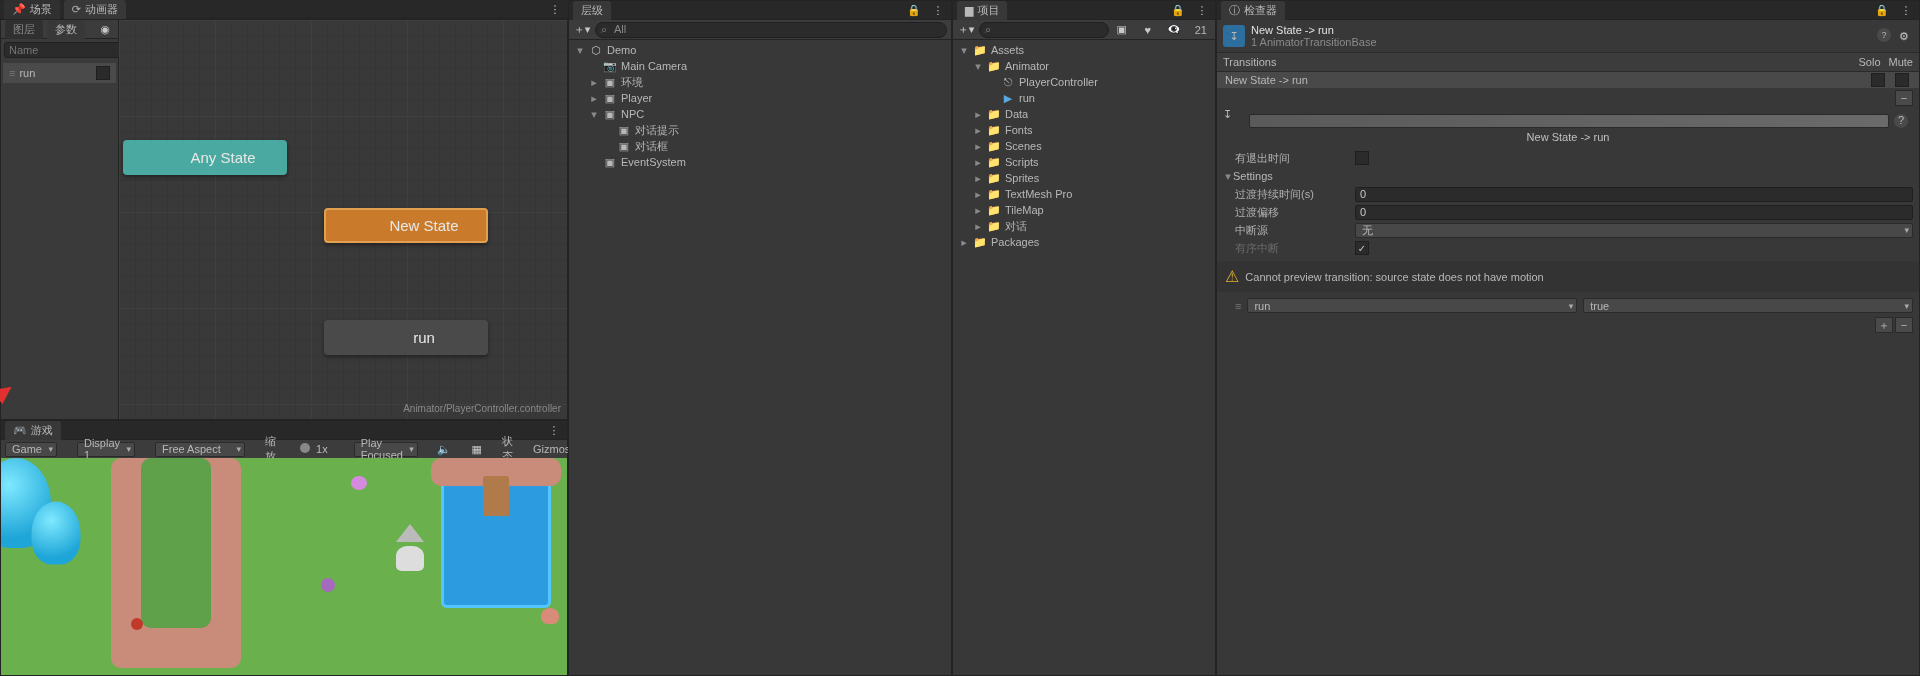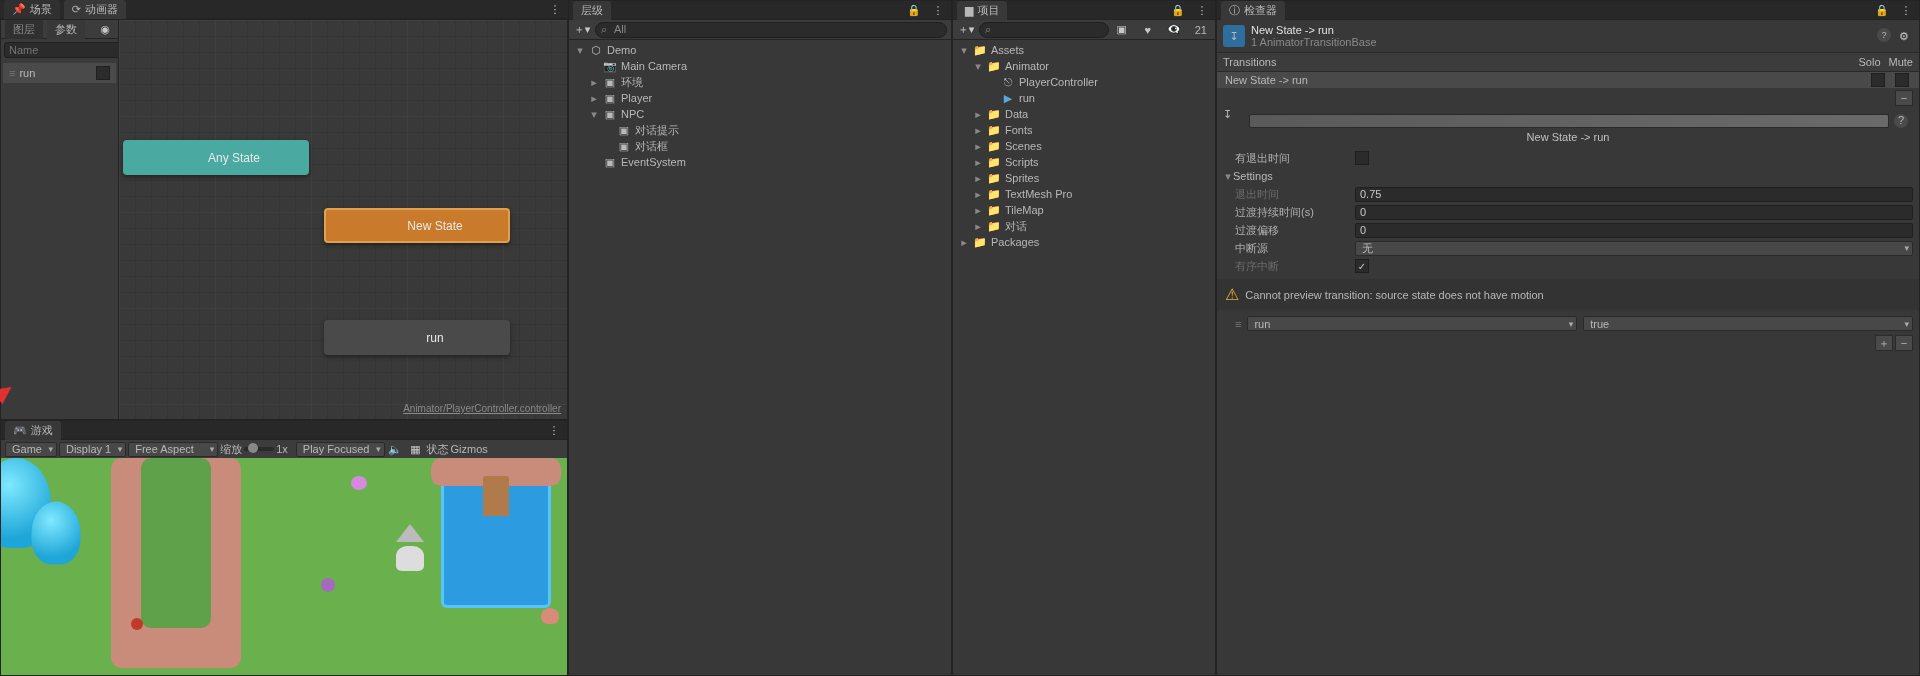--- a/index.html
+++ b/index.html
@@ -21,30 +21,30 @@
 .anim-body  { flex:1; display:flex;}
 .layers-pane{ width:118px; background:#3a3a3a; border-right:1px solid #232323; display:flex; flex-direction:column;}
 .layers-search{ display:flex; align-items:center; padding:3px; gap:4px;}
 .layers-search input{ flex:1; background:#2b2b2b; border:1px solid #1f1f1f; border-radius:3px; height:16px; padding:0 4px; color:#c8c8c8;}
 .layer-item { display:flex; align-items:center; justify-content:space-between; padding:3px 6px; background:#4a4a4a; margin:2px;}
 .graph      { flex:1; position:relative; background:#393939;
   background-image:linear-gradient(#3f3f3f 1px,transparent 1px),linear-gradient(90deg,#3f3f3f 1px,transparent 1px),
                    linear-gradient(#353535 1px,transparent 1px),linear-gradient(90deg,#353535 1px,transparent 1px);
   background-size:96px 96px,96px 96px,16px 16px,16px 16px;}
 .graph-header{position:absolute; top:0; left:0; right:0; height:18px; background:#3c3c3c; border-bottom:1px solid #232323; display:flex; align-items:center; padding:0 6px;}
-.state      { position:absolute; width:186px; height:35px; border-radius:4px; display:flex; align-items:center; justify-content:center; color:#e8e8e8; font-size:12px; box-shadow:0 2px 4px rgba(0,0,0,.4); cursor:pointer;padding-left:36px;}
+.state      { position:absolute; width:164px; height:35px; border-radius:4px; display:flex; align-items:center; justify-content:center; color:#e8e8e8; font-size:15px; box-shadow:0 2px 4px rgba(0,0,0,.4); cursor:pointer;padding-left:36px;}
 .state.any  { background:#4aa9a0; }
 .state.entry{ background:#3f7d3a; }
 .state.orange{ background:#c97a2b; border:2px solid #e0a050;}
 .state.grey { background:#4a4a4a; }
-.graph-footer{position:absolute; bottom:0; right:6px; height:16px; color:#8a8a8a; font-size:10px;text-decoration:underline;}
+.graph-footer{position:absolute; bottom:0; right:6px; height:16px; color:#8a8a8a; font-size:10px;}
 .svg-over   { position:absolute; inset:0; pointer-events:none;}
 
 .game-panel { height:256px; border-top:1px solid #232323;}
-.game-toolbar{ display:flex; align-items:center; height:18px; background:#3c3c3c; padding:0 4px; gap:2px;}
+.game-toolbar{ display:flex; align-items:center; height:18px; background:#3c3c3c; padding:0 4px; gap:20px;}
 .dropdown   { background:#484848; border:1px solid #2a2a2a; border-radius:2px; padding:0 14px 0 6px; height:15px; display:flex; align-items:center; position:relative; cursor:pointer;}
 .dropdown::after{content:"▾"; position:absolute; right:3px; font-size:9px; color:#aaa;}
 .game-canvas{ flex:1; position:relative; overflow:hidden; background:#6ab04c;}
 .tree, .water, .sand, .rock, .flower, .wizard, .bush{position:absolute;}
 .tree  { width:70px; height:90px; border-radius:50% 50% 40% 40%; background:radial-gradient(circle at 40% 30%,#7fe9ff,#1fa6d8 70%);}
 .sand  { background:#c98b7a; border-radius:10px;}
 .water { background:#2d9be0; border:3px solid #53c6ff; border-radius:6px;}
 .wizard{ width:28px; height:36px; }
 .wizard .body{width:100%;height:70%;background:#ddd;border-radius:40% 40% 20% 20%;}
 .wizard .hat{width:0;height:0;border-left:14px solid transparent;border-right:14px solid transparent;border-bottom:18px solid #bbb; position:relative; top:-4px;}
@@ -391,24 +391,20 @@
   <div class="subtitle-center">New State  -&gt;  run</div>
 
   <div class="field-row">
     <span class="lbl">有退出时间</span>
     <span class="check"></span>
   </div>
   <div class="field-row" style="padding-left:6px;">
     <span class="foldout">▾</span>
     <span>Settings</span>
   </div>
-  <div class="field-row dim">
-    <span class="lbl">退出时间</span>
-    <input class="numfield" value="0.75" style="">
-  </div>
   <div class="field-row">
     <span class="lbl">过渡持续时间(s)</span>
     <input class="numfield" value="0" style="">
   </div>
   <div class="field-row">
     <span class="lbl">过渡偏移</span>
     <input class="numfield" value="0" style="">
   </div>
   <div class="field-row">
     <span class="lbl">中断源</span>

